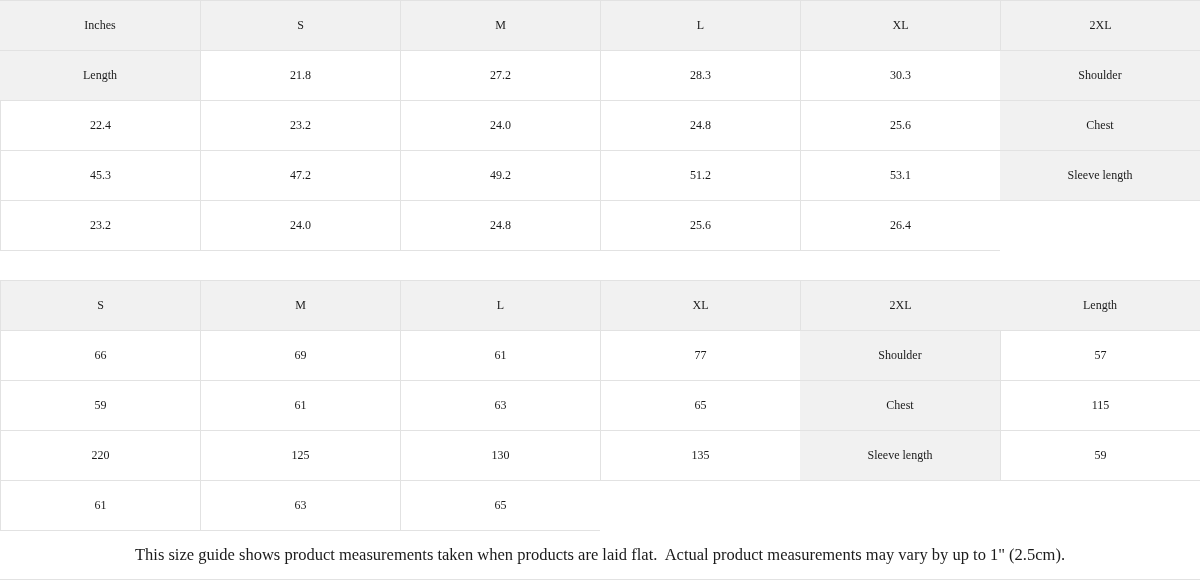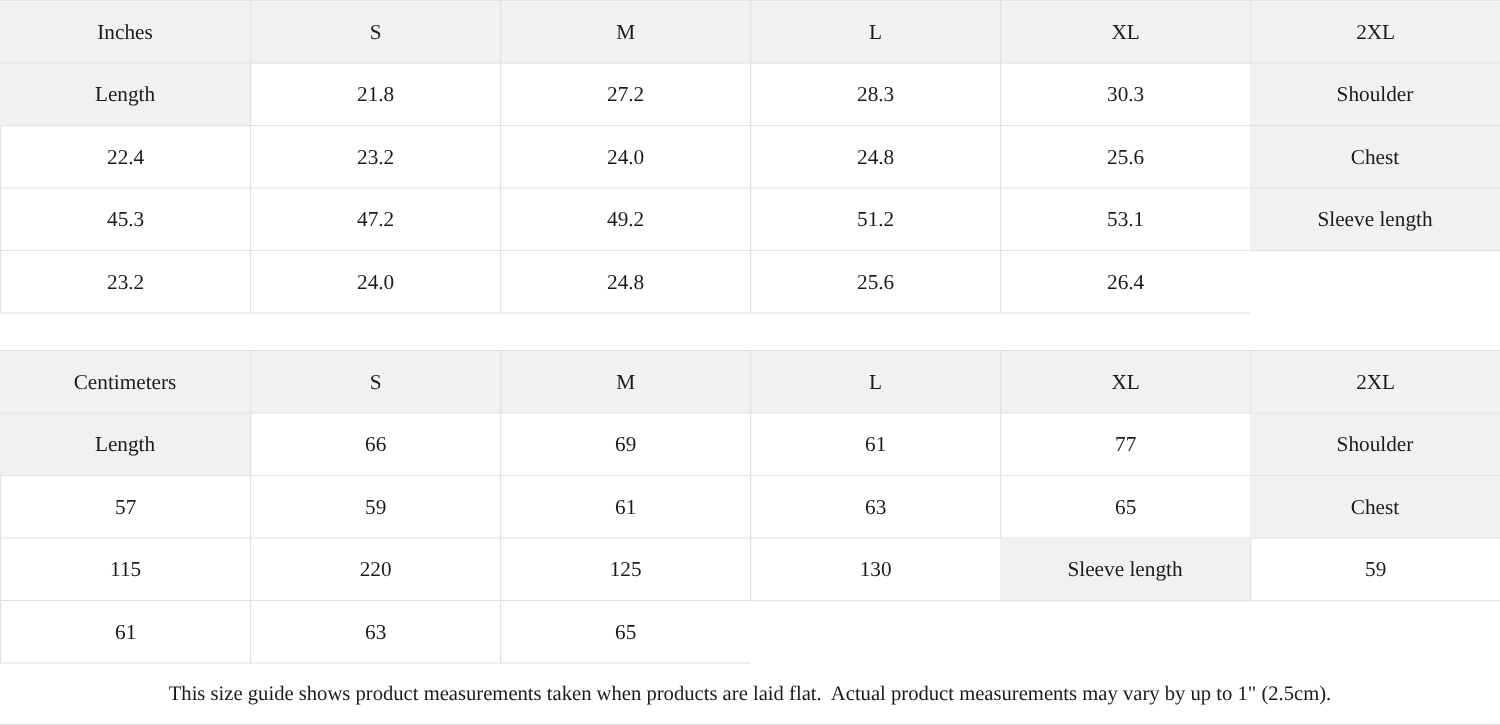--- a/index.html
+++ b/index.html
@@ -17,21 +17,21 @@
   }
   .size-guide {
     width: 1200px; height: 580px;
     display: grid;
     grid-template-columns: repeat(6, 1fr);
     grid-template-rows: repeat(5, 50px) 30px repeat(5, 50px) 1fr;
     border-top: 1px solid var(--border);
   }
   .cell {
     display: flex; align-items: center; justify-content: center;
-    font-size: 17px;
+    font-size: 12px;
     background: var(--cell-bg);
     border-bottom: 1px solid var(--border);
     overflow: hidden;
   }
   .cell.head { background: var(--header-bg); }
   .cell.bl { border-left: 1px solid var(--border); }
   .spacer {
     grid-column: 1 / -1;
     background: var(--cell-bg);
     border-bottom: 1px solid var(--border);
@@ -81,21 +81,20 @@
 
   <div class="cell head">Sleeve length</div>
   <div class="cell bl">23.2</div>
   <div class="cell bl">24.0</div>
   <div class="cell bl">24.8</div>
   <div class="cell bl">25.6</div>
   <div class="cell bl">26.4</div>
 
   <div class="spacer"></div>
 
-  <div class="cell head">Centimeters</div>
   <div class="cell head bl">S</div>
   <div class="cell head bl">M</div>
   <div class="cell head bl">L</div>
   <div class="cell head bl">XL</div>
   <div class="cell head bl">2XL</div>
 
   <div class="cell head">Length</div>
   <div class="cell bl">66</div>
   <div class="cell bl">69</div>
   <div class="cell bl">61</div>
@@ -106,20 +105,21 @@
   <div class="cell bl">59</div>
   <div class="cell bl">61</div>
   <div class="cell bl">63</div>
   <div class="cell bl">65</div>
 
   <div class="cell head">Chest</div>
   <div class="cell bl">115</div>
   <div class="cell bl">220</div>
   <div class="cell bl">125</div>
   <div class="cell bl">130</div>
+  <div class="cell bl">135</div>
 
   <div class="cell head">Sleeve length</div>
   <div class="cell bl">59</div>
   <div class="cell bl">61</div>
   <div class="cell bl">63</div>
   <div class="cell bl">65</div>
 
   <div class="footer-row">This size guide shows product measurements taken when products are laid flat.  Actual product measurements may vary by up to 1" (2.5cm).</div>
 
 </div>

